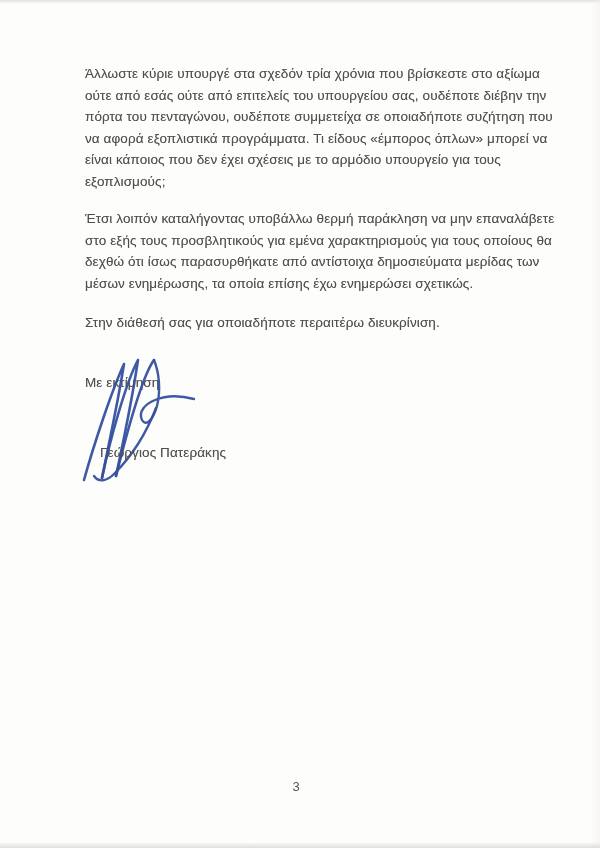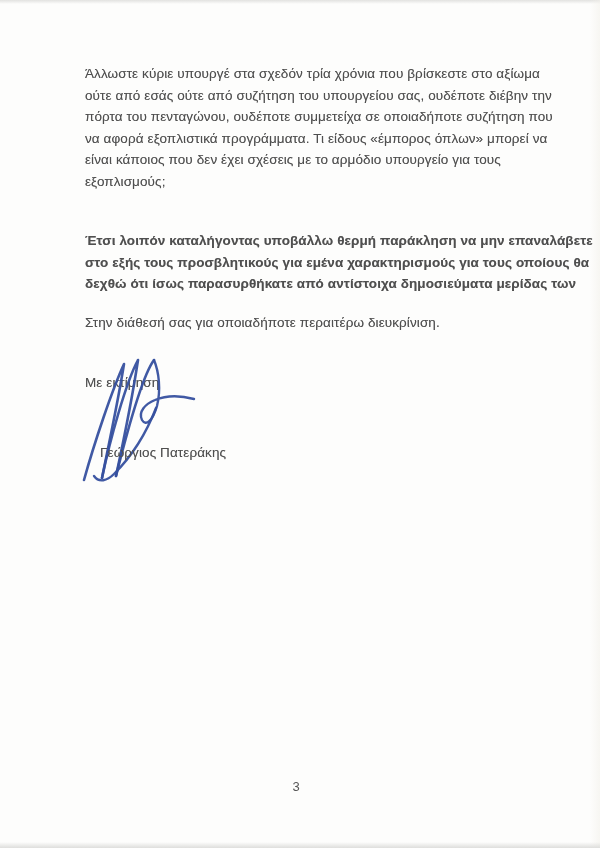--- a/index.html
+++ b/index.html
@@ -42,21 +42,21 @@
   }
   .para {
     position: absolute;
     left: 85px;
     width: 460px;
   }
   .para .line {
     white-space: nowrap;
   }
   .para-1 { top: 63px; }
-  .para-2 { top: 230px; font-weight: bold; }
+  .para-2 { top: 208px; }
   .para-3 { top: 312px; }
   .closing {
     position: absolute;
     left: 85px;
     top: 347px;
     white-space: nowrap;
     margin-top: 25px;
   }
   .signature-wrap {
     position: absolute;
@@ -91,31 +91,32 @@
 <body>
 
 <div class="page">
 
   <div class="scan-edge-top"></div>
   <div class="scan-edge-right"></div>
   <div class="scan-edge-bottom"></div>
 
   <div class="para para-1 letter-text">
       <div class="line">Άλλωστε κύριε υπουργέ στα σχεδόν τρία χρόνια που βρίσκεστε στο αξίωμα</div>
-      <div class="line">ούτε από εσάς ούτε από συζήτηση του υπουργείου σας, ουδέποτε διέβην την</div>
+      <div class="line">ούτε από εσάς ούτε από επιτελείς του υπουργείου σας, ουδέποτε διέβην την</div>
       <div class="line">πόρτα του πενταγώνου, ουδέποτε συμμετείχα σε οποιαδήποτε συζήτηση που</div>
       <div class="line">να αφορά εξοπλιστικά προγράμματα. Τι είδους «έμπορος όπλων» μπορεί να</div>
       <div class="line">είναι κάποιος που δεν έχει σχέσεις με το αρμόδιο υπουργείο για τους</div>
       <div class="line">εξοπλισμούς;</div>
     </div>
 
   <div class="para para-2 letter-text">
       <div class="line">Έτσι λοιπόν καταλήγοντας υποβάλλω θερμή παράκληση να μην επαναλάβετε</div>
       <div class="line">στο εξής τους προσβλητικούς για εμένα χαρακτηρισμούς για τους οποίους θα</div>
       <div class="line">δεχθώ ότι ίσως παρασυρθήκατε από αντίστοιχα δημοσιεύματα μερίδας των</div>
+      <div class="line">μέσων ενημέρωσης, τα οποία επίσης έχω ενημερώσει σχετικώς.</div>
     </div>
 
   <div class="para para-3 letter-text">
       <div class="line">Στην διάθεσή σας για οποιαδήποτε περαιτέρω διευκρίνιση.</div>
     </div>
 
   <div class="closing letter-text">Με εκτίμηση</div>
 
   <div class="signature-wrap">
     <svg viewBox="0 0 145 135" xmlns="http://www.w3.org/2000/svg" fill="none" stroke-linecap="round" stroke-linejoin="round">

